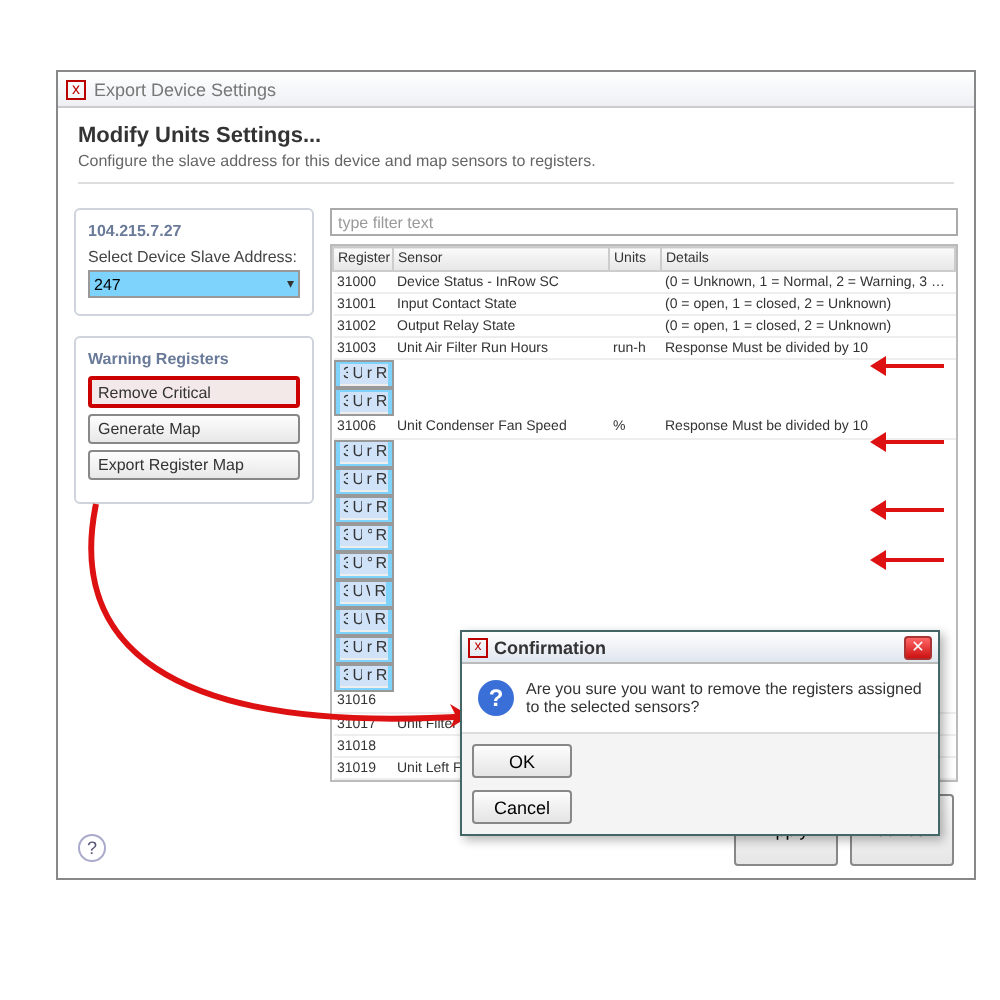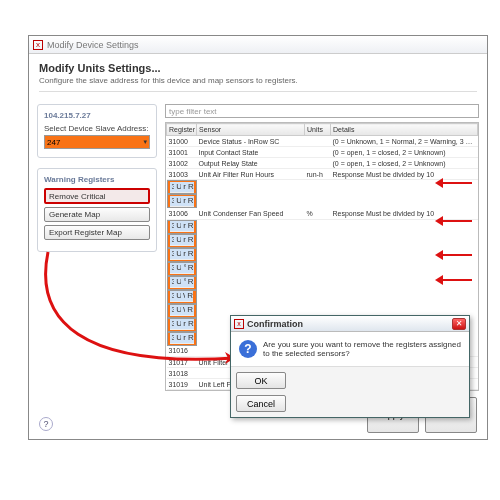--- a/index.html
+++ b/index.html
@@ -10,21 +10,21 @@
   .titlebar span.title { font-size:9px; color:#777; }
   .header { padding:8px 10px 6px; }
   .header .h1 { font-size:11px; font-weight:bold; color:#333; }
   .header .sub { font-size:8px; color:#666; margin-top:2px; }
   .hr { height:1px; background:#ddd; margin-top:6px; }
   .body { display:flex; padding:6px 8px 0; gap:8px; }
   .left { width:120px; }
   .panel { border:1px solid #cfd4dc; border-radius:3px; padding:6px 6px 8px; margin-bottom:10px; background:#fff; }
   .panel .ptitle { font-size:8px; color:#6a7a99; font-weight:bold; margin-bottom:4px; }
   .panel .lbl { font-size:8px; color:#444; margin-bottom:2px; }
-  .sel { width:100%; height:14px; border:1px solid #999; font-size:8px; background:#f97316; display:flex; align-items:center; justify-content:space-between; padding:0 2px; }
+  .sel { width:100%; height:14px; border:1px solid #999; font-size:8px; background:#7dd3fc; display:flex; align-items:center; justify-content:space-between; padding:0 2px; }
   .sel .arr { font-size:7px; color:#333; }
   .btn { width:100%; height:15px; border:1px solid #888; background:linear-gradient(#fdfdfd,#e8e8e8); font-size:8px; color:#333; display:flex; align-items:center; padding-left:4px; margin-bottom:3px; cursor:pointer; border-radius:2px;}
   .btn.hl { border:2px solid #c00; padding-left:3px; height:16px; background:#f3e9e9;}
   .right { flex:1; }
   .filter { height:14px; border:1px solid #aaa; font-size:8px; color:#999; padding:0 3px; display:flex; align-items:center; margin-bottom:4px; background:#fff;}
   .grid { border:1px solid #bbb; font-size:7px; color:#333; background:#fff; }
   .grid table { width:100%; border-collapse:collapse; table-layout:fixed; }
   .grid th { background:linear-gradient(#fafafa,#e6e6e6); border:1px solid #ccc; font-weight:normal; padding:1px 2px; text-align:left; height:12px; font-size:7px; color:#333;}
   .grid td { border-bottom:1px solid #eee; padding:0 2px; height:11px; overflow:hidden; white-space:nowrap; text-overflow:ellipsis;}
   .grid tr.sel td { background:#cfe2f7; }
@@ -51,21 +51,21 @@
   .dialog .dq{width:18px;height:18px;border-radius:50%;background:#3a6fd8;color:#fff;font-size:12px;font-weight:bold;display:flex;align-items:center;justify-content:center;}
   .dialog .dfoot{display:flex;justify-content:flex-end;gap:6px;padding:5px;border-top:1px solid #ddd;background:#f4f4f4;flex-direction:column;}
   .dialog .dbtn{width:50px;height:17px;border:1px solid #888;background:linear-gradient(#fdfdfd,#e4e4e4);font-size:9px;display:flex;align-items:center;justify-content:center;border-radius:2px;cursor:pointer;}
 </style>
 </head>
 <body>
 
 <div class="canvas">
   <div class="titlebar">
     <div class="sq">x</div>
-    <span class="title">Modify Device Settings</span>
+    <span class="title">Export Device Settings</span>
   </div>
   <div class="header">
     <div class="h1">Modify Units Settings...</div>
     <div class="sub">Configure the slave address for this device and map sensors to registers.</div>
     <div class="hr"></div>
   </div>
   <div class="body">
     <div class="left">
       <div class="panel">
         <div class="ptitle">104.215.7.27</div>

